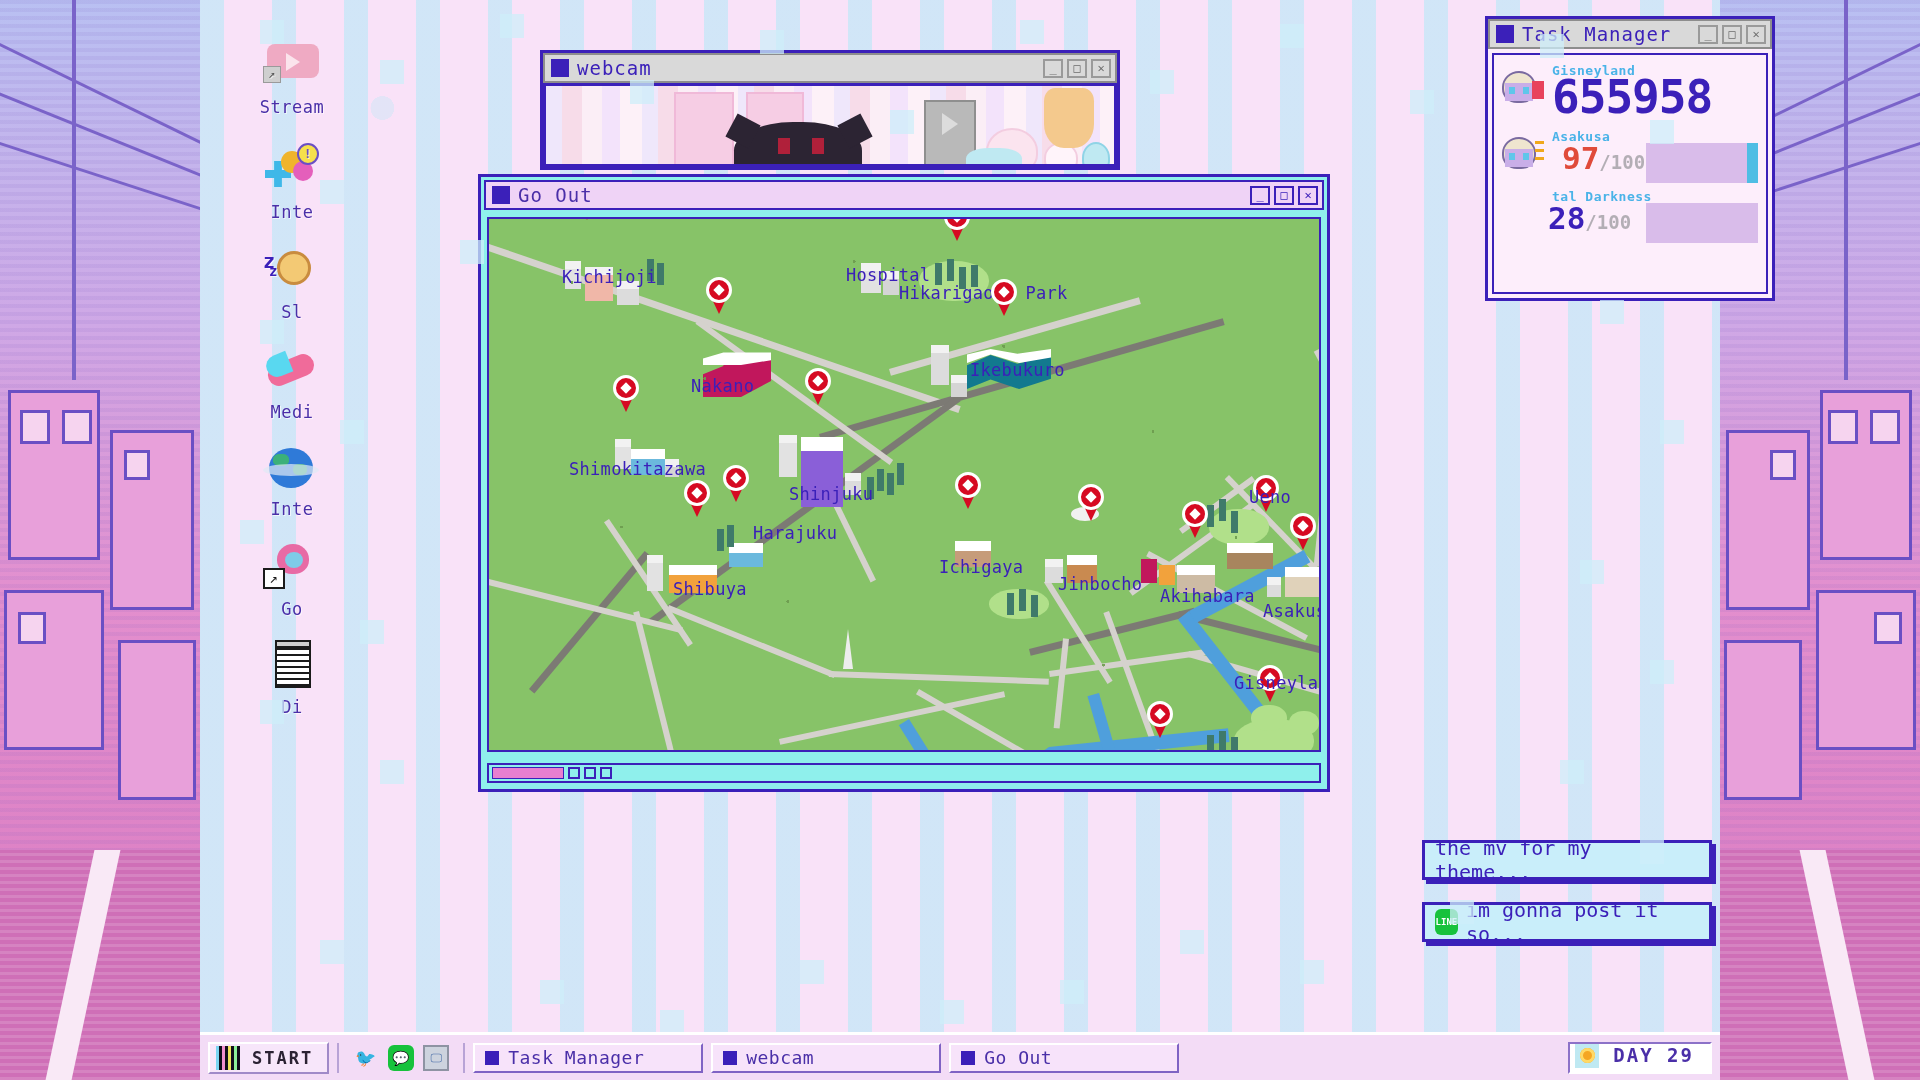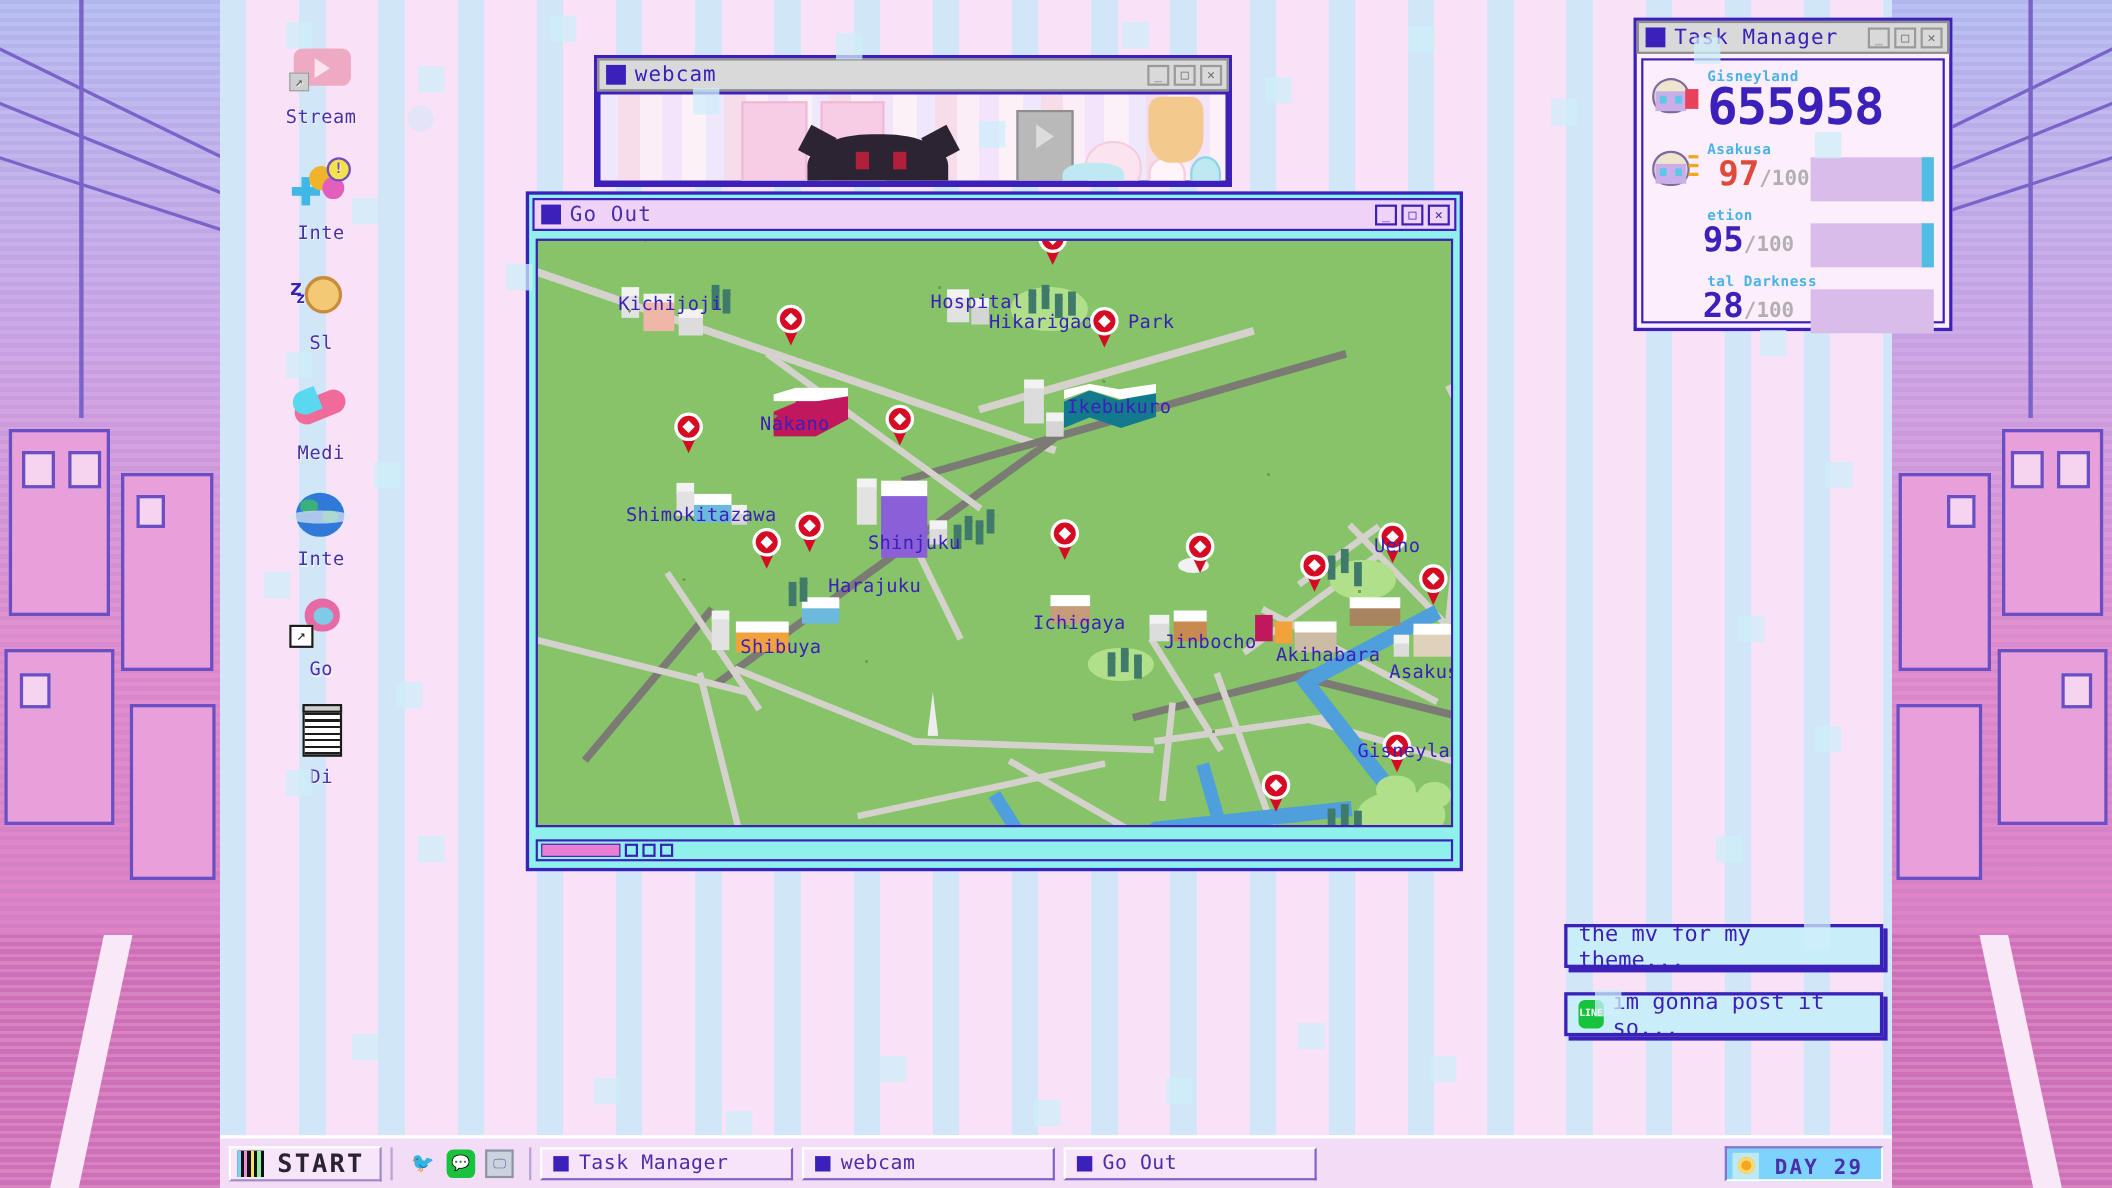--- a/index.html
+++ b/index.html
@@ -217,41 +217,41 @@
 
   
   #taskbar {
     position:absolute; left:200px; bottom:0; width:1520px; height:48px;
     background:#f3dcf6; border-top:3px solid #ffffff;
     display:flex; align-items:center; padding:0 8px; gap:8px;
   }
   .tb-start {
     display:flex; align-items:center; gap:12px; height:32px; padding:0 14px 0 6px;
     background:#f7e6fa; border:2px solid #fff; border-right-color:#a08ac8; border-bottom-color:#a08ac8;
-    font-size:23px; color:#2b2233; font-weight:bold; letter-spacing:2px;
+    font-size:17px; color:#2b2233; font-weight:bold; letter-spacing:2px;
   }
   .tb-start .logo { width:24px; height:24px; background:#120f1c;
      background-image:
        linear-gradient(90deg,#7ad5f2 0 3px, transparent 3px 6px, #f28fcf 6px 9px, transparent 9px 12px,
                        #f2e45a 12px 15px, transparent 15px 18px, #8ef29a 18px 21px, transparent 21px 24px);
   }
   .tb-div { width:2px; height:30px; background:#b8a3d6; }
   .tb-tray { display:flex; align-items:center; gap:9px; padding:0 6px; }
   .tray-ic { width:26px; height:26px; display:flex; align-items:center; justify-content:center;
      font-size:17px; }
   .tb-task {
     display:flex; align-items:center; gap:9px; height:30px; min-width:230px; padding:0 10px;
     background:#f7e3fa; border:2px solid #fff; border-right-color:#7f63c4; border-bottom-color:#7f63c4;
     font-size:18px; color:#4a2fa8; letter-spacing:.5px;
   }
   .tb-task .sq { width:14px; height:14px; background:#3b20b9; }
   .tb-spacer{ flex:1; }
   .tb-day {
-    display:flex; align-items:flex-end; gap:14px; height:32px; padding:0 16px 0 5px;
-    background:#7dd3fc; border:2px solid #fff; border-left-color:#8c72c8; border-top-color:#8c72c8;
+    display:flex; align-items:flex-start; gap:14px; height:32px; padding:0 16px 0 5px;
+    background:#ffffff; border:2px solid #fff; border-left-color:#8c72c8; border-top-color:#8c72c8;
     font-size:19px; color:#4a2fa8; letter-spacing:2px; font-weight:bold;
   }
   .sun-ic { width:24px; height:24px; background:#bfe9f2; display:flex; align-items:center; justify-content:center; }
   .sun-ic i { width:15px;height:15px;background:#f5a623; border-radius:50%;
       box-shadow:0 0 0 3px #ffd966 inset; display:block; font-style:normal;}
 </style>
 </head>
 <body>
 
 <div id="wallpaper">
@@ -427,30 +427,20 @@
         </div>
         <div class="stat-label">Asakusa</div>
         <div class="stat-val" style="color:#e04a3a;">
           <span>97</span><span class="stat-max">/100</span>
         </div>
         <div class="stat-bar">
             <div class="fill"></div>
           </div>
       </div>
 
-      <div class="stat-row">
-        <div class="stat-av"></div>
-        <div class="stat-label">etion</div>
-        <div class="stat-val" style="color:#3b20b9;left:48px;">
-          <span>95</span><span class="stat-max">/100</span>
-        </div>
-        <div class="stat-bar">
-            <div class="fill"></div>
-          </div>
-      </div>
 
       <div class="stat-row">
         <div class="stat-av"></div>
         <div class="stat-label">tal Darkness</div>
         <div class="stat-val" style="color:#3b20b9;left:48px;">
           <span>28</span><span class="stat-max">/100</span>
         </div>
         <div class="stat-bar">
             <div class="fill" style="width:0;"></div>
           </div>

